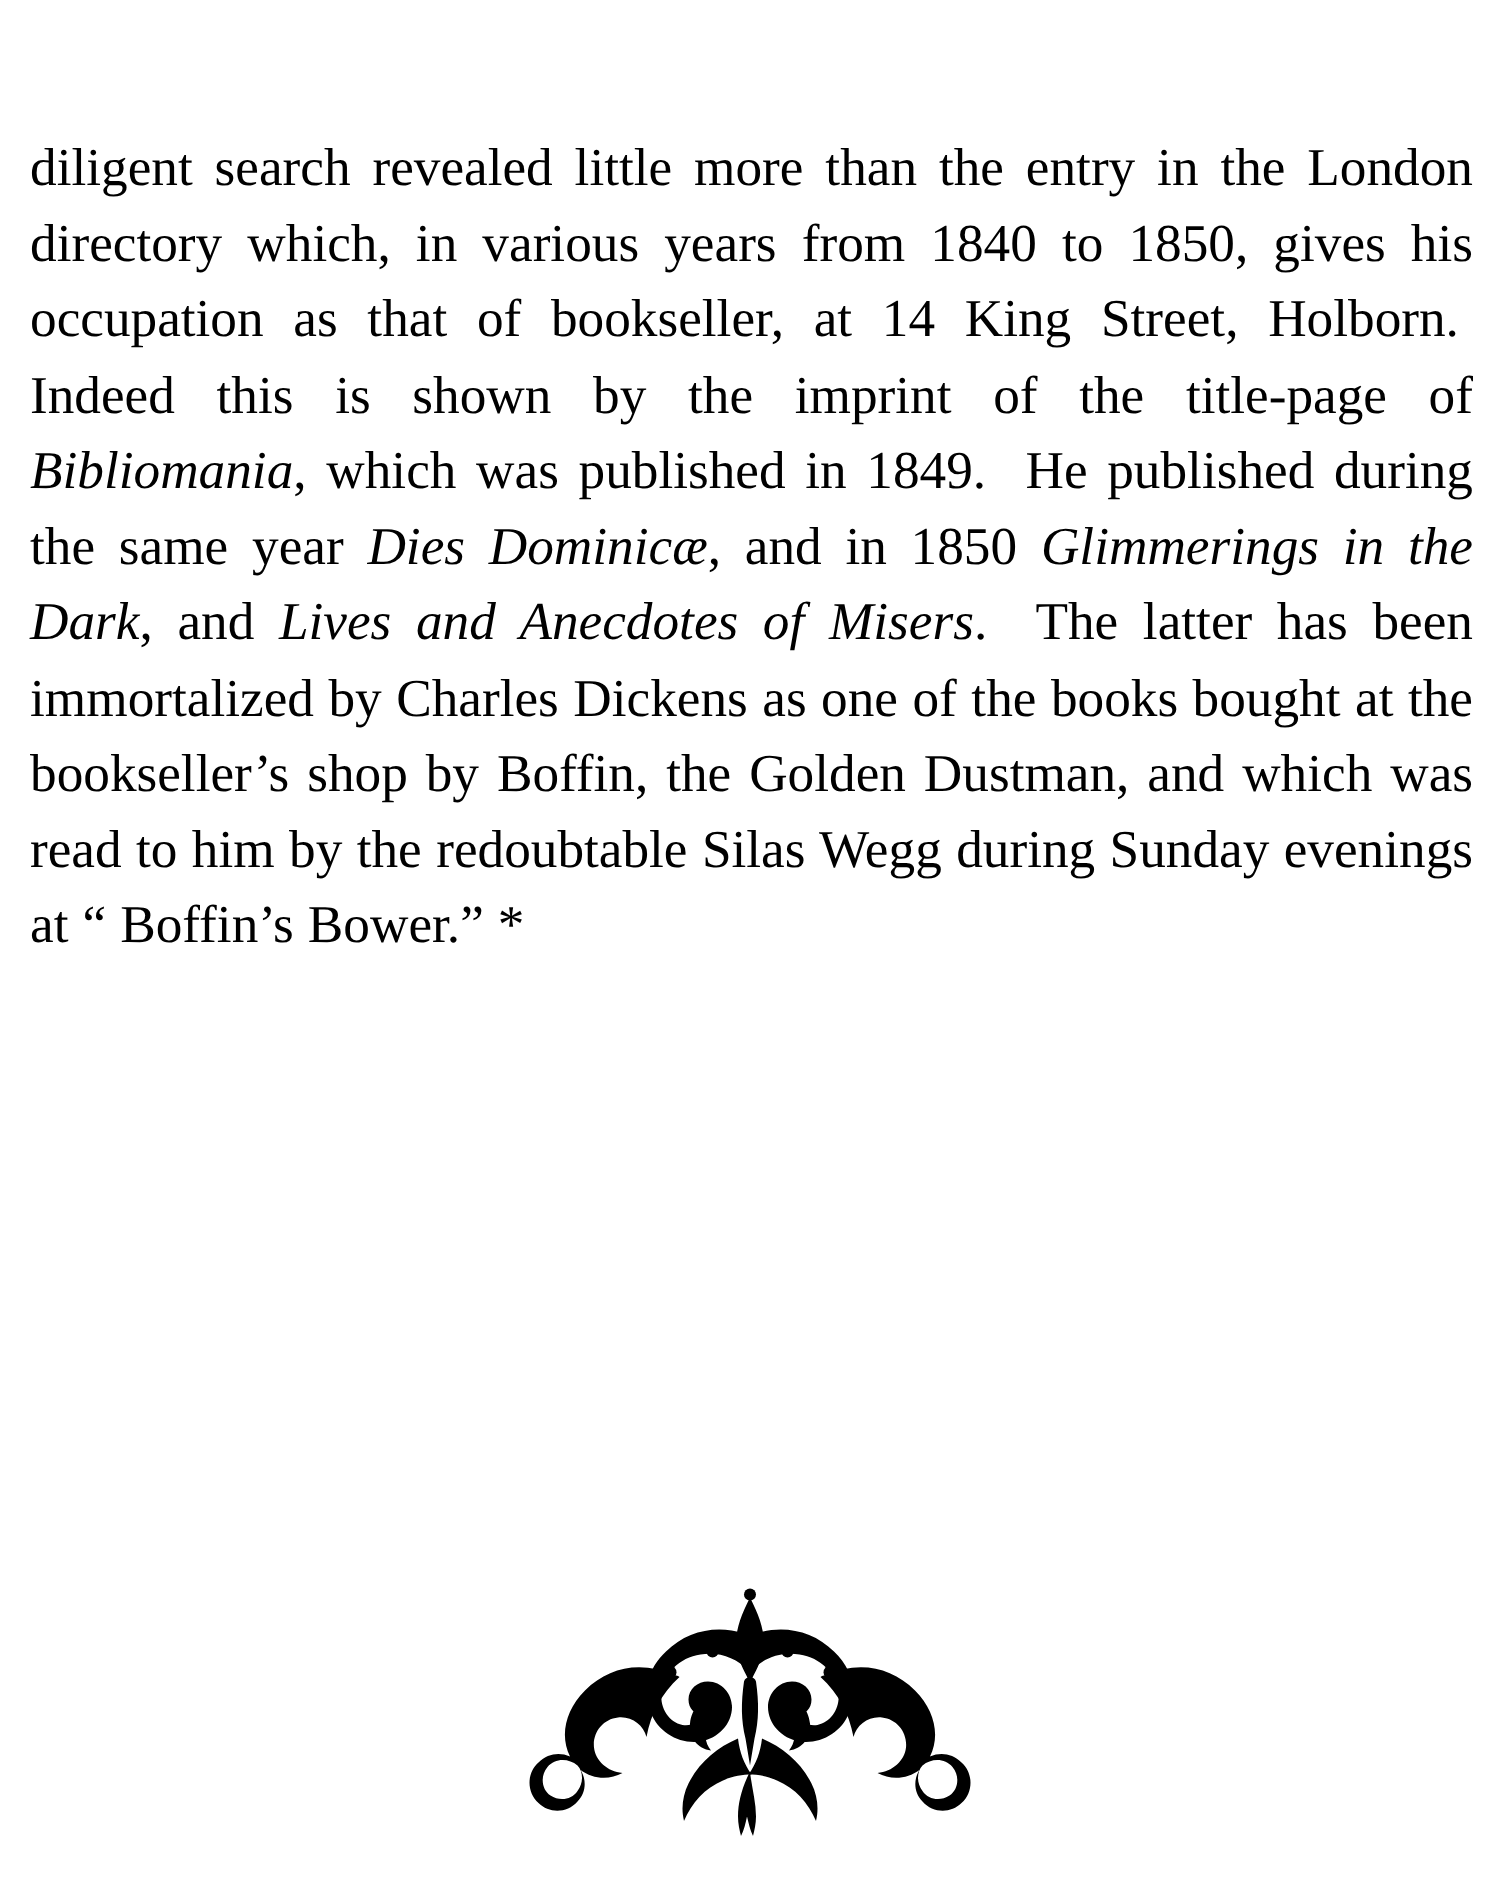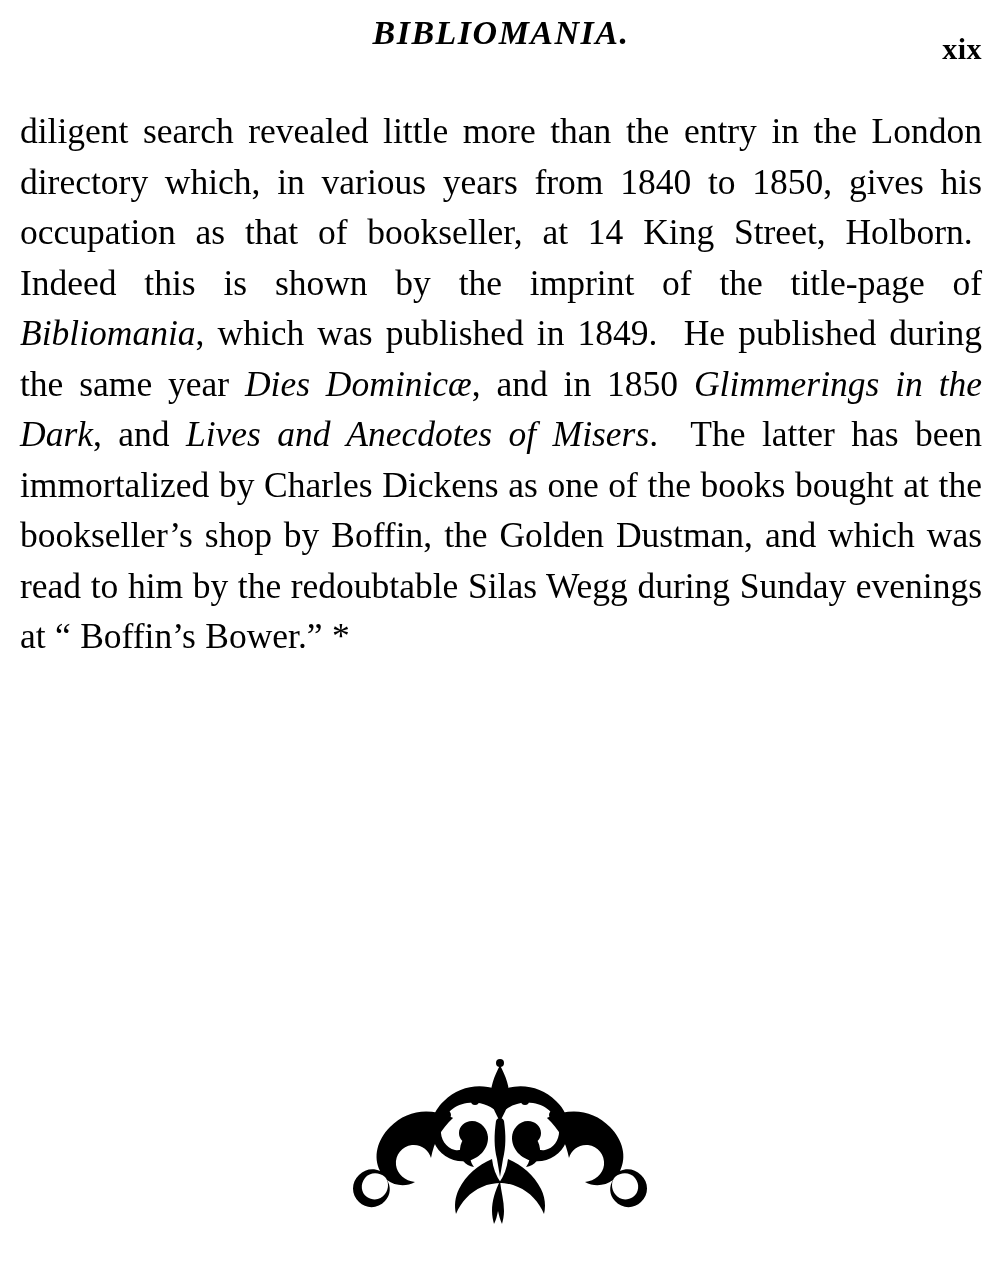--- a/index.html
+++ b/index.html
@@ -49,21 +49,20 @@
     font-weight: bold;
     font-size: 30px;
     letter-spacing: 0.5px;
   }
   
   .body-block {
     position: absolute;
     top: 86px;
     left: 20px;
     width: 962px;
-    margin-top: 20px;
   }
   .para {
     margin: 0;
     font-size: 35.5px;
     line-height: 50.5px;
     text-align: justify;
     text-align-last: left;
     -webkit-hyphens: none;
     hyphens: none;
     word-spacing: 0.5px;
@@ -100,24 +99,20 @@
   }
   .ornament svg {
     display: block;
   }
 </style>
 </head>
 <body>
 
 <div class="page">
 
-  <div class="header">
-    <div class="header-title">BIBLIOMANIA.</div>
-    <div class="header-folio">xix</div>
-  </div>
 
   <div class="body-block">
     <p class="para">diligent search revealed little more than the entry in the London directory which, in various years from 1840 to 1850, gives his occupation as that of bookseller, at 14 King Street, Holborn.&nbsp; Indeed this is shown by the imprint of the title-page of <i>Bibliomania</i>, which was published in 1849.&nbsp; He published during the same year <i>Dies Dominicæ</i>, and in 1850 <i>Glimmerings in the Dark</i>, and <i>Lives and Anecdotes of Misers</i>.&nbsp; The latter has been immortalized by Charles Dickens as one of the books bought at the bookseller’s shop by Boffin, the Golden Dustman, and which was read to him by the redoubtable Silas Wegg during Sunday evenings at “ Boffin’s Bower.” *</p>
   </div>
 
 
   <div class="ornament">
     <svg width="400" height="170" viewBox="0 0 400 170" aria-hidden="true">
       <g fill="#000000">
 

